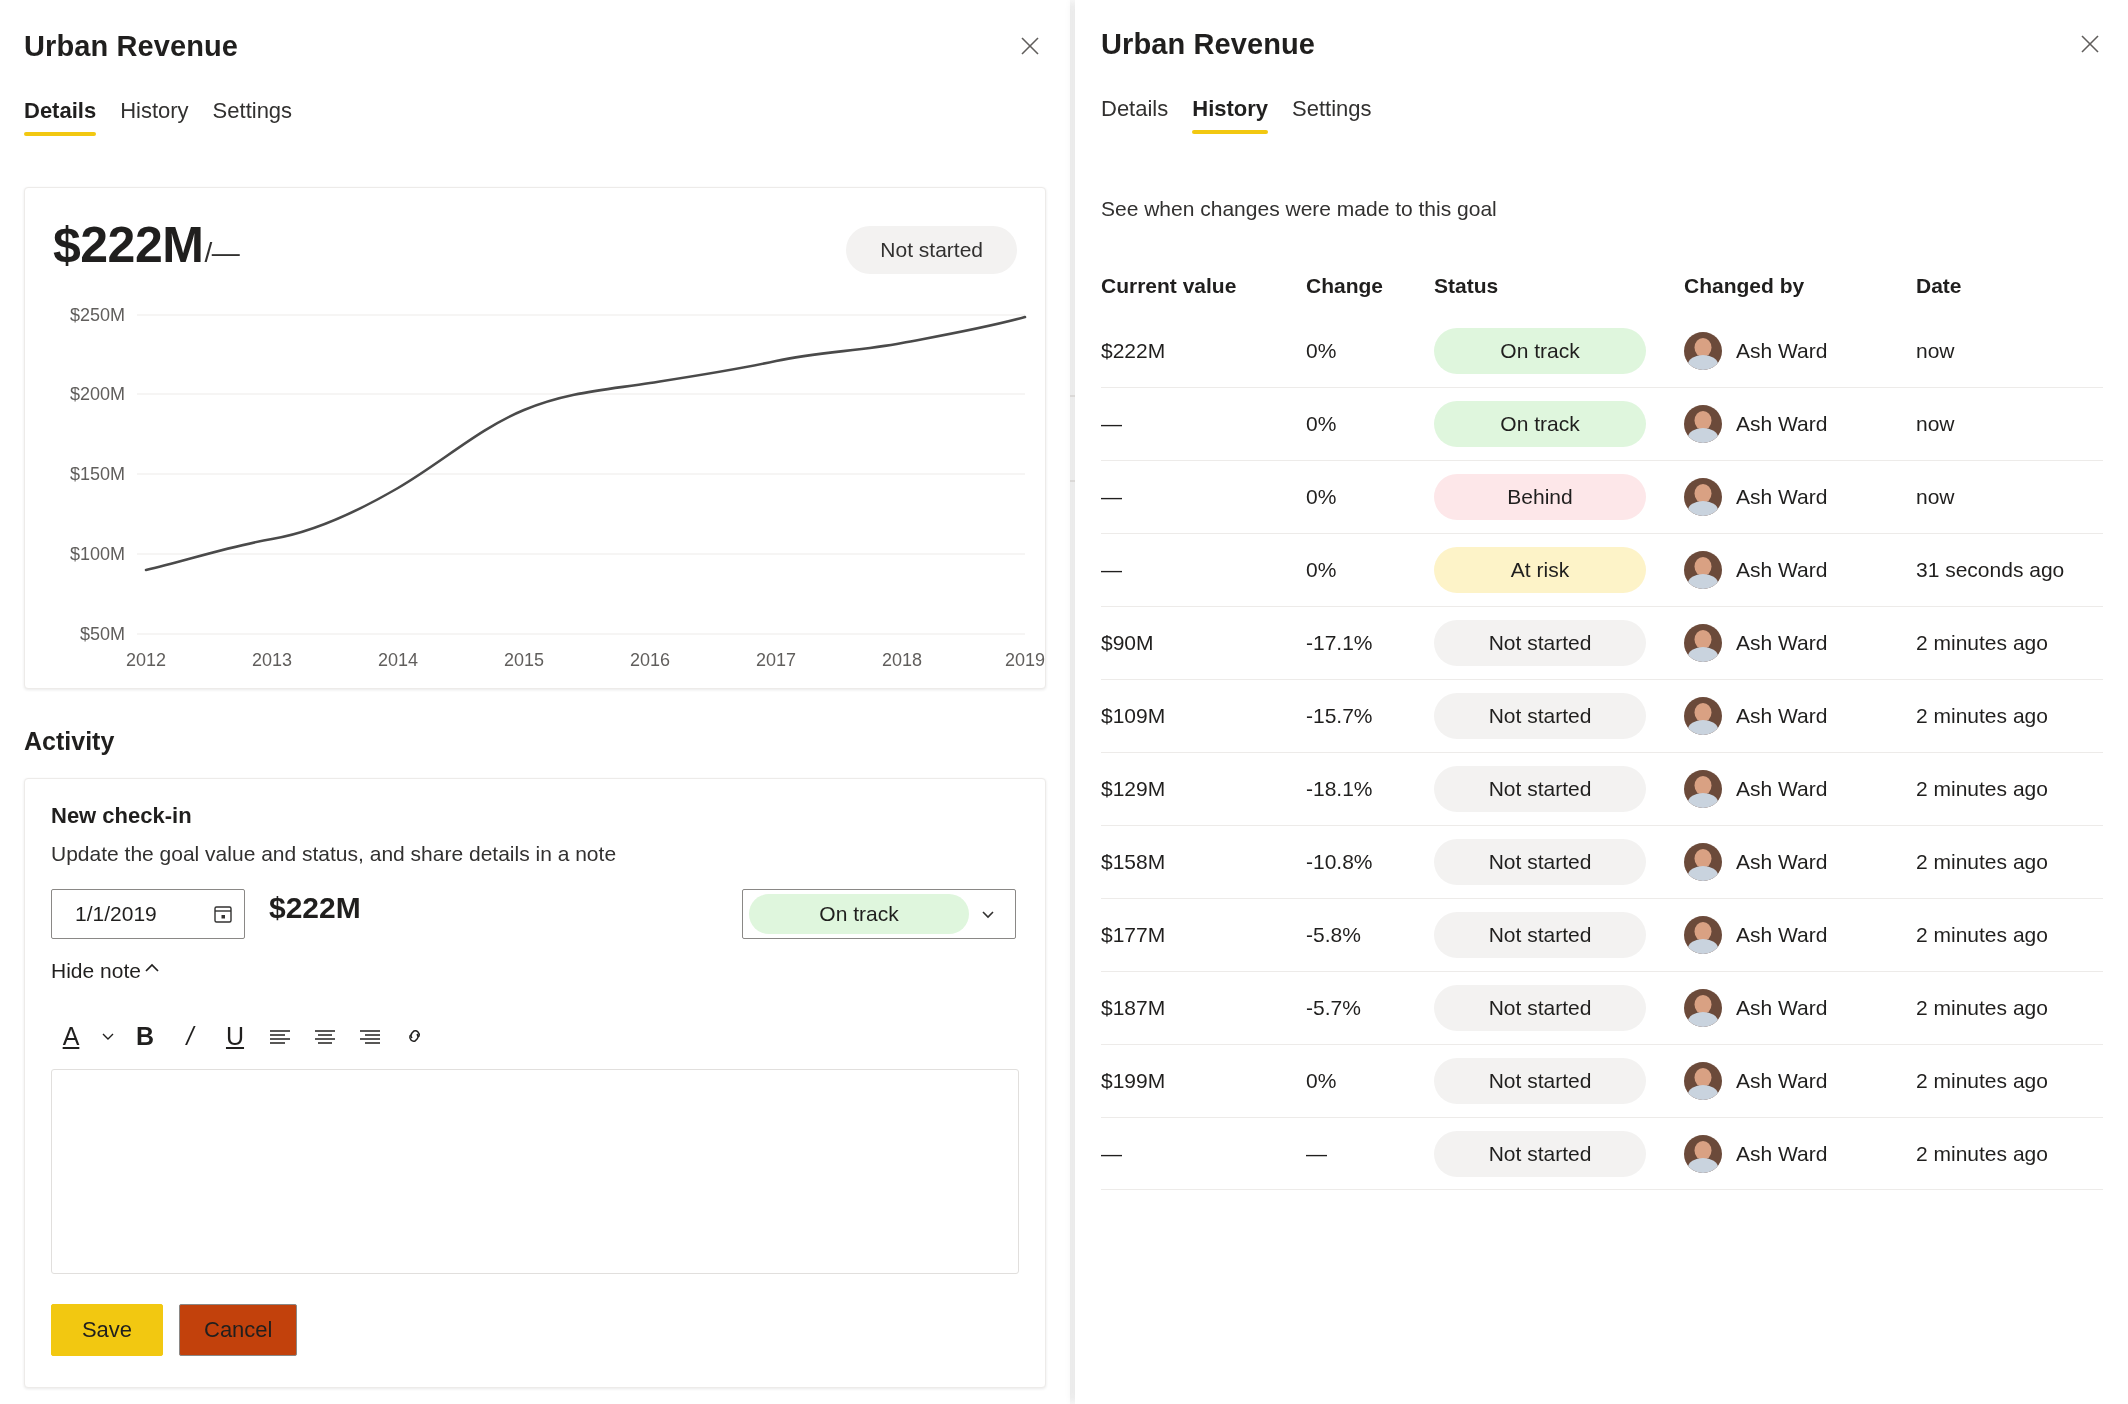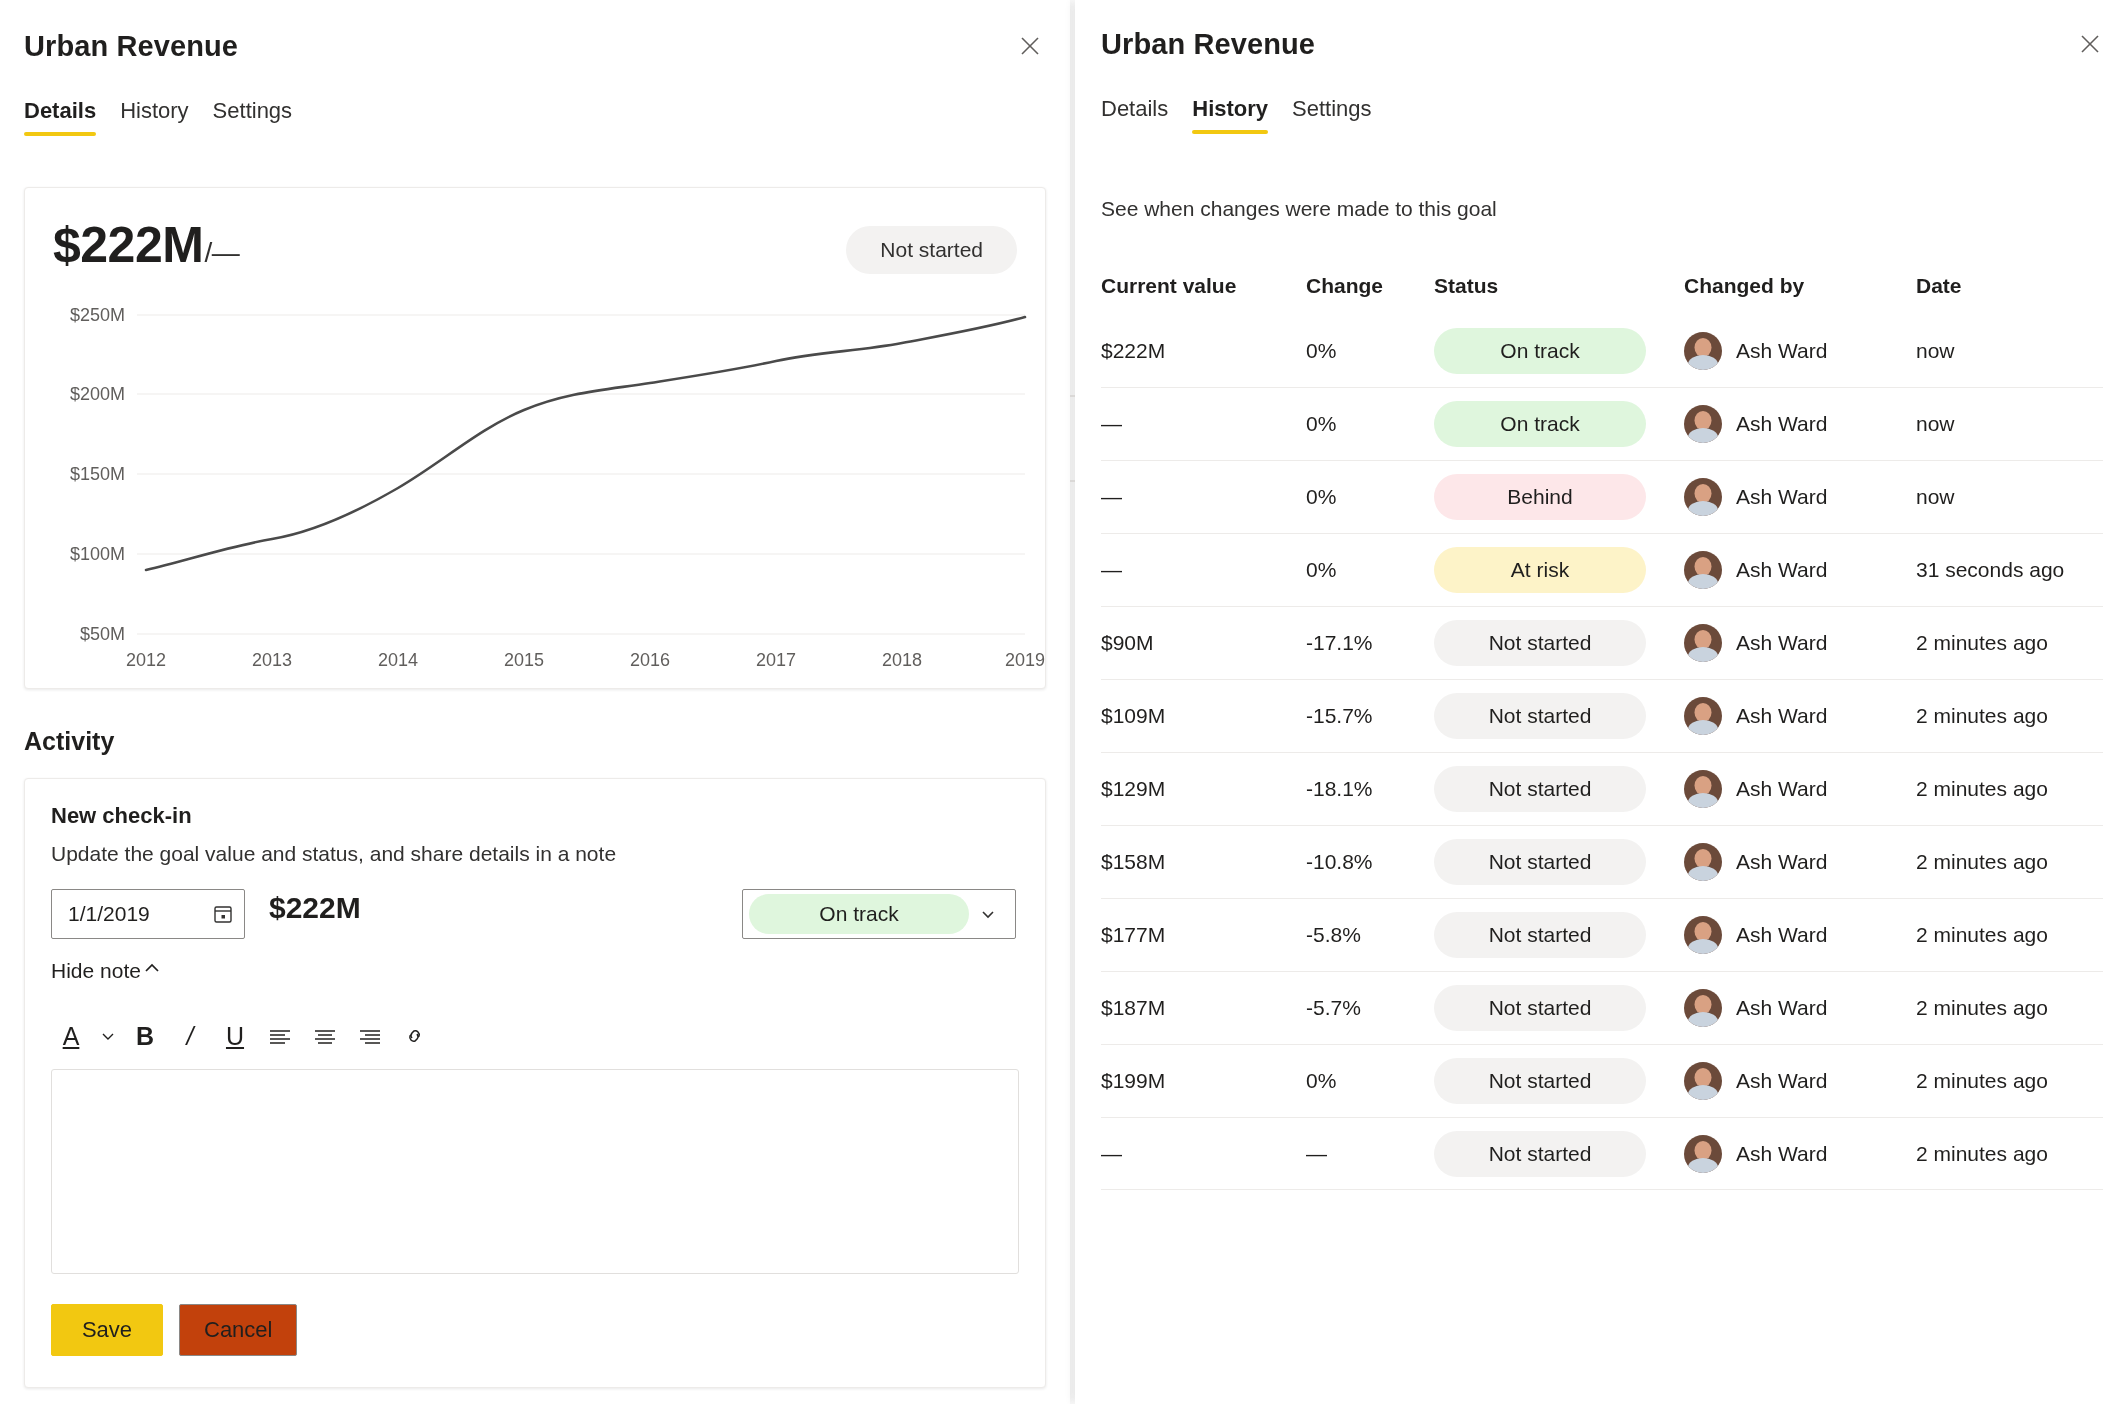--- a/index.html
+++ b/index.html
@@ -108,21 +108,21 @@
     font-size: 22px; font-weight: 700; color: #201f1e;
   }
   .checkin-sub {
     position: absolute; left: 26px; top: 63px;
     font-size: 21px; color: #323130;
   }
   .date-field {
     position: absolute; left: 26px; top: 110px;
     width: 194px; height: 50px;
     border: 1px solid #8a8886; border-radius: 2px; background: #fff;
-    display: flex; align-items: center; padding: 0 10px 0 16px;
+    display: flex; align-items: center; padding: 0 10px 0 23px;
     cursor: text;
   }
   .date-field .dtxt { font-size: 21px; color: #201f1e; flex: 1; }
   .date-field .cal-ico { color: #323130; display: flex; }
   .checkin-value {
     position: absolute; left: 244px; top: 112px;
     font-size: 30px; font-weight: 700; color: #201f1e;
   }
   .status-select {
     position: absolute; left: 717px; top: 110px;

